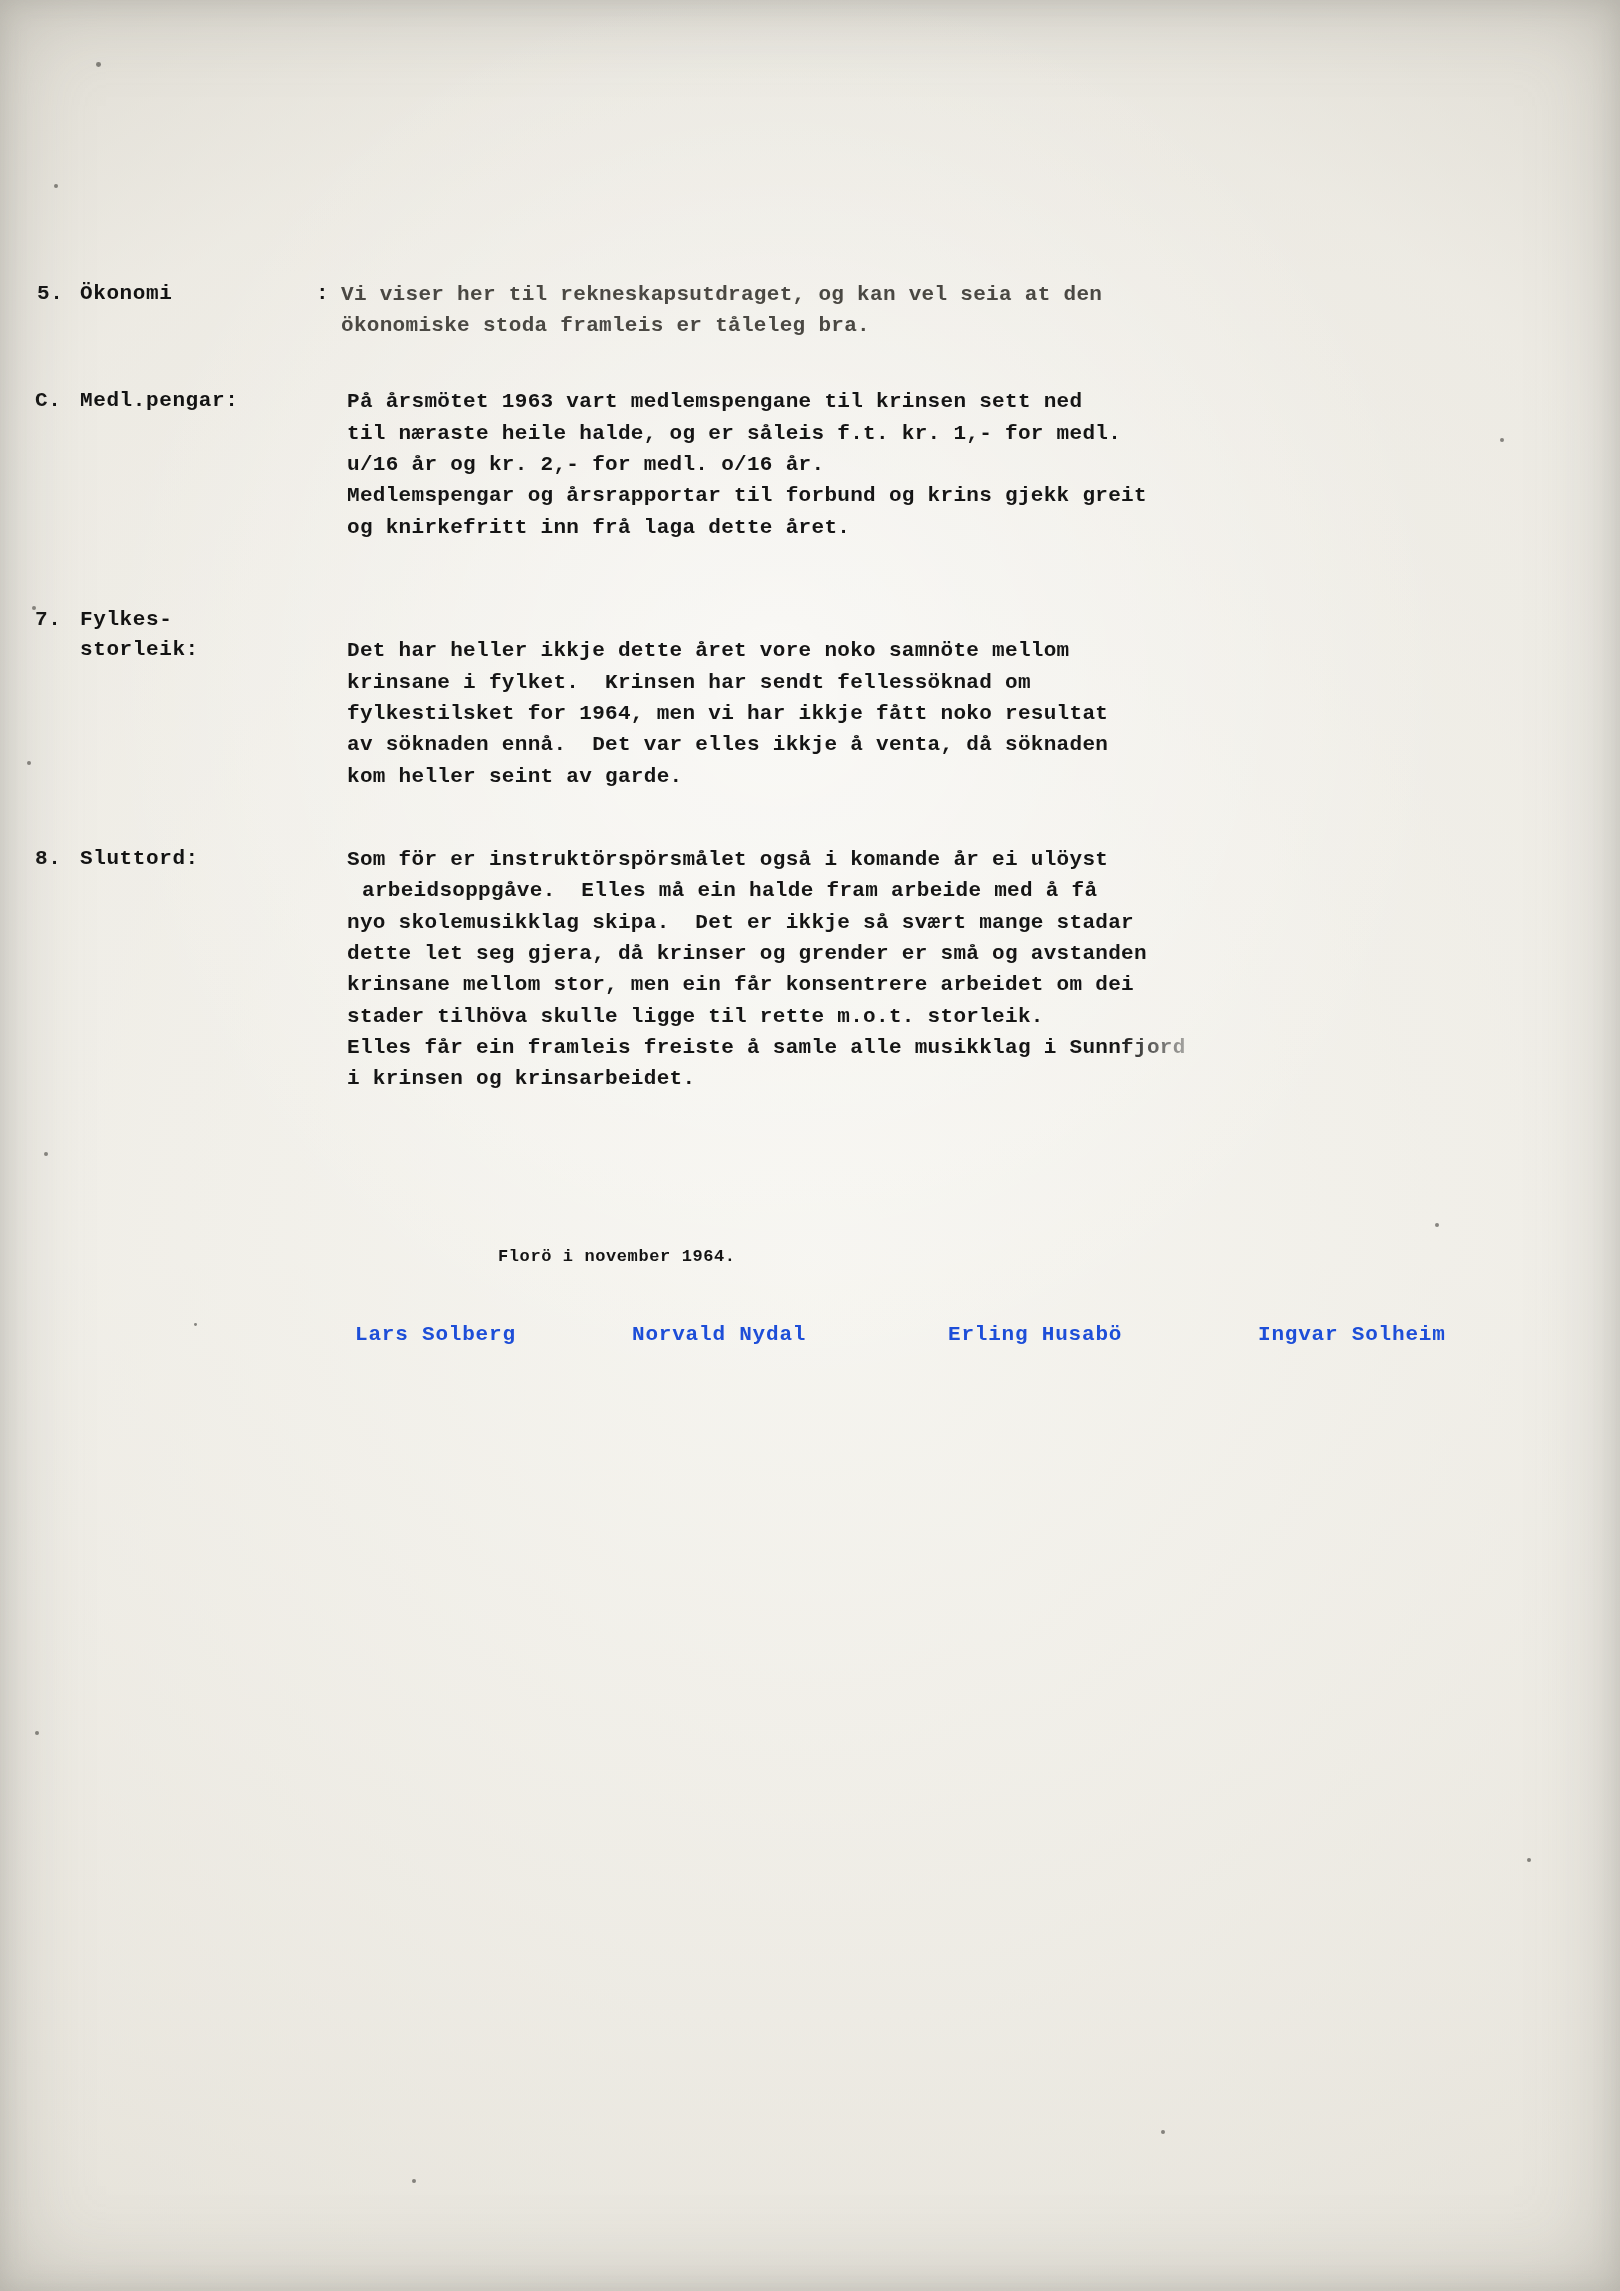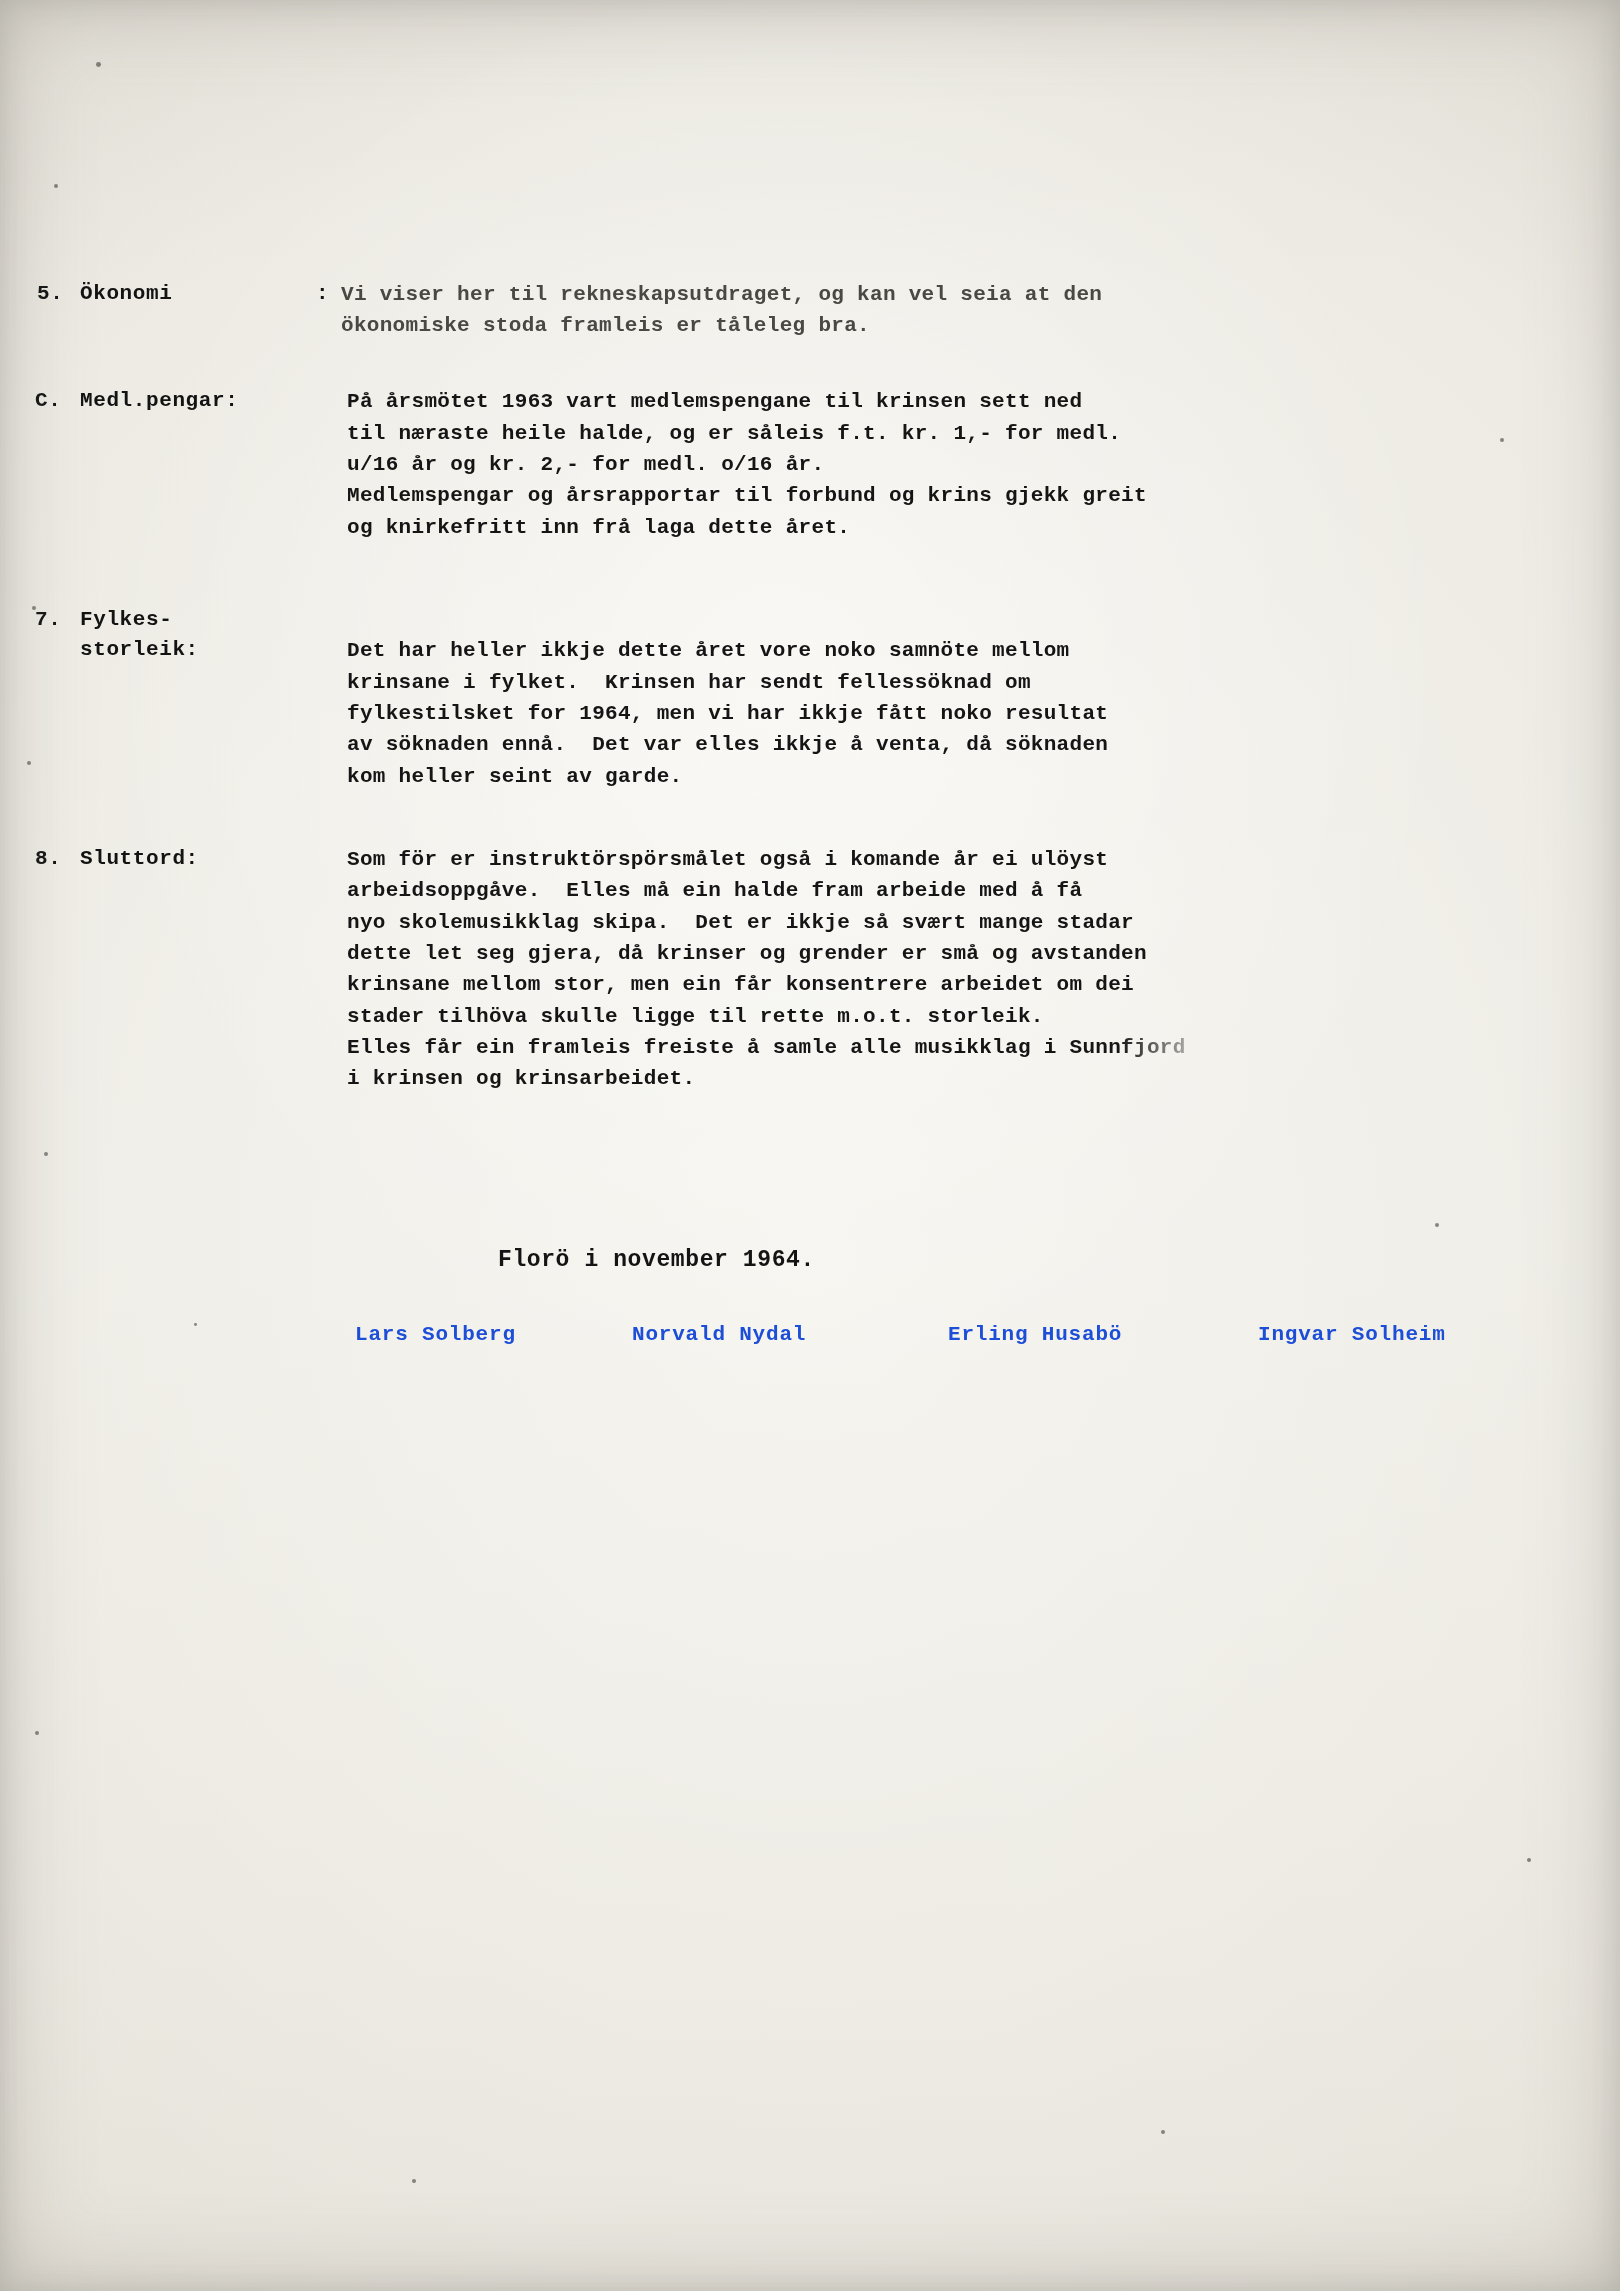--- a/index.html
+++ b/index.html
@@ -72,21 +72,21 @@
     color: #151515;
     font-size: 21px;
     letter-spacing: 0.3px;
     line-height: 31px;
     white-space: pre;
   }
   .center-line {
     position: absolute;
     font-weight: bold;
     color: #141414;
-    font-size: 23px;
+    font-size: 17px;
     letter-spacing: 0.6px;
     white-space: pre;
   }
   .signatures {
     position: absolute;
     font-weight: bold;
     color: #1d4ed8;
     font-size: 21px;
     letter-spacing: 0.8px;
     white-space: pre;
@@ -139,21 +139,21 @@
     <div class="label" style="left:80px; top:635px;">storleik:</div>
     <div class="body-text" style="left:347px; top:667px;">krinsane i fylket.  Krinsen har sendt fellessöknad om</div>
     <div class="body-text" style="left:347px; top:635px;">Det har heller ikkje dette året vore noko samnöte mellom</div>
     <div class="body-text" style="left:347px; top:698px;">fylkestilsket for 1964, men vi har ikkje fått noko resultat</div>
     <div class="body-text" style="left:347px; top:729px;">av söknaden ennå.  Det var elles ikkje å venta, då söknaden</div>
     <div class="body-text" style="left:347px; top:761px;">kom heller seint av garde.</div>
 
     <div class="label" style="left:35px; top:844px;">8.</div>
     <div class="label" style="left:80px; top:844px;">Sluttord:</div>
     <div class="body-text" style="left:347px; top:844px;">Som för er instruktörspörsmålet også i komande år ei ulöyst</div>
-    <div class="body-text" style="left:347px; top:875px;text-align:right;">arbeidsoppgåve.  Elles må ein halde fram arbeide med å få</div>
+    <div class="body-text" style="left:362px; top:875px;text-align:right;">arbeidsoppgåve.  Elles må ein halde fram arbeide med å få</div>
     <div class="body-text" style="left:347px; top:907px;">nyo skolemusikklag skipa.  Det er ikkje så svært mange stadar</div>
     <div class="body-text" style="left:347px; top:938px;">dette let seg gjera, då krinser og grender er små og avstanden</div>
     <div class="body-text" style="left:347px; top:969px;">krinsane mellom stor, men ein får konsentrere arbeidet om dei</div>
     <div class="body-text" style="left:347px; top:1001px;">stader tilhöva skulle ligge til rette m.o.t. storleik.</div>
     <div class="body-text fade-right" style="left:347px; top:1032px;">Elles får ein framleis freiste å samle alle musikklag i Sunnfjord</div>
     <div class="body-text" style="left:347px; top:1063px;">i krinsen og krinsarbeidet.</div>
 
     <div class="center-line" style="left:498px; top:1247px;">Florö i november 1964.</div>
 
     <div class="signatures" style="left:355px; top:1323px;">Lars Solberg</div>

